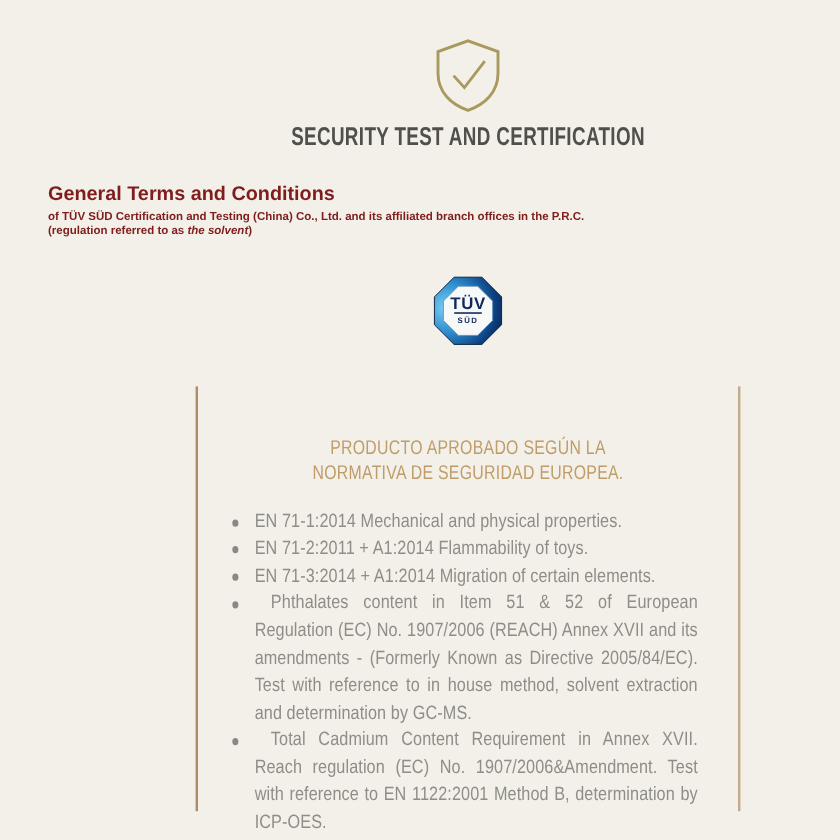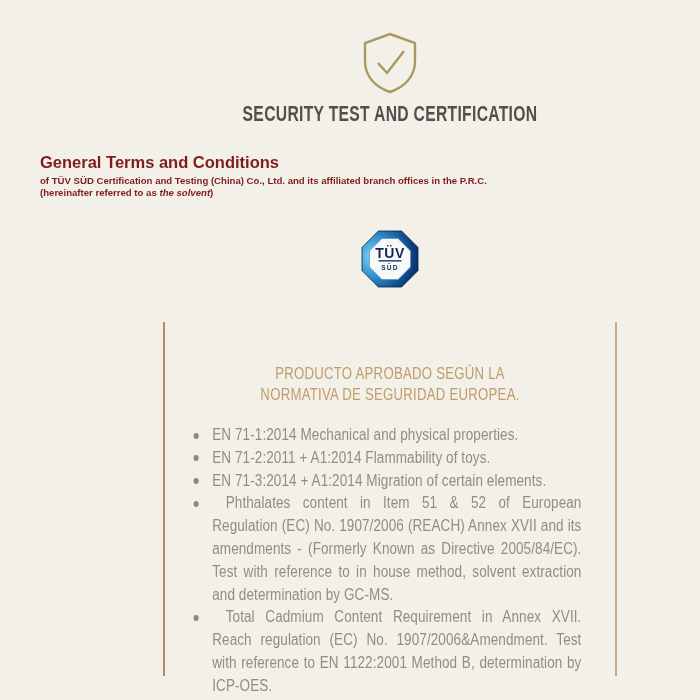--- a/index.html
+++ b/index.html
@@ -87,21 +87,21 @@
       <path d="M30 3 L55 12 L55 30 C55 46 44 56 30 61 C16 56 5 46 5 30 L5 12 Z" fill="none" stroke="#a9995f" stroke-width="2.4" stroke-linejoin="miter"></path>
       <path d="M18 32 L27 42 L44 20" fill="none" stroke="#a9995f" stroke-width="2.4" stroke-linecap="butt"></path>
     </svg>
   </div>
 
   <div class="main-title">SECURITY TEST AND CERTIFICATION</div>
 
   <div class="terms-block">
     <div class="terms-title">General Terms and Conditions</div>
     <div class="terms-sub">of TÜV SÜD Certification and Testing (China) Co., Ltd. and its affiliated branch offices in the P.R.C.</div>
-    <div class="terms-note"><span>(hereinafter referred to as </span><span class="it">the solvent</span><span>)</span></div>
+    <div class="terms-note"><span>(regulation referred to as </span><span class="it">the solvent</span><span>)</span></div>
   </div>
 
   <div class="logo-wrap">
     <svg width="58" height="58" viewBox="0 0 58 58">
       <defs>
         <radialGradient id="octg" cx="18%" cy="45%" r="95%">
           <stop offset="0%" stop-color="#7fd0f5"></stop>
           <stop offset="38%" stop-color="#2e8fd0"></stop>
           <stop offset="78%" stop-color="#0b3e7e"></stop>
           <stop offset="100%" stop-color="#071f45"></stop>

